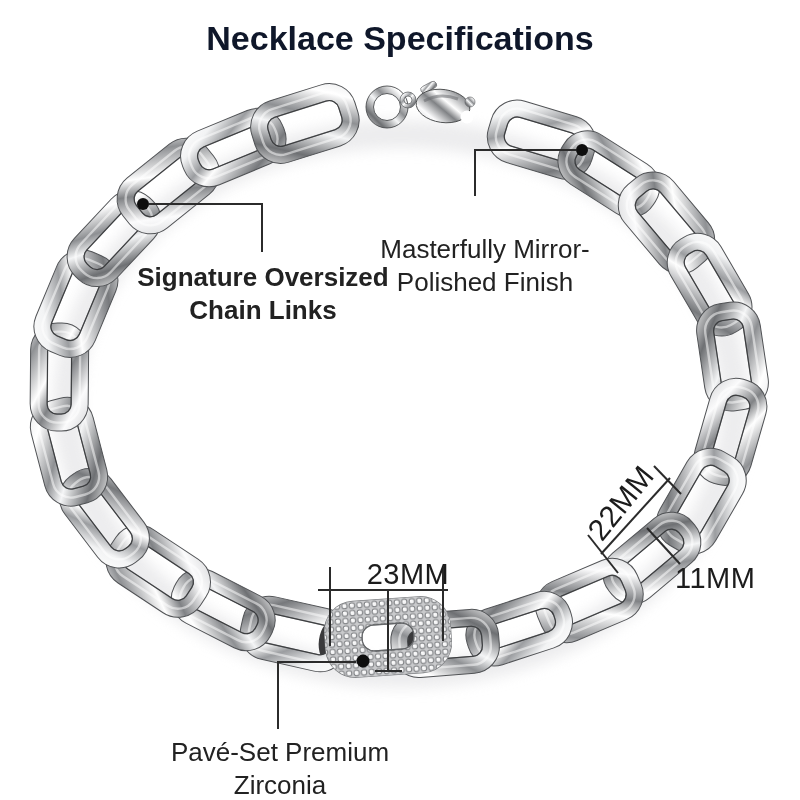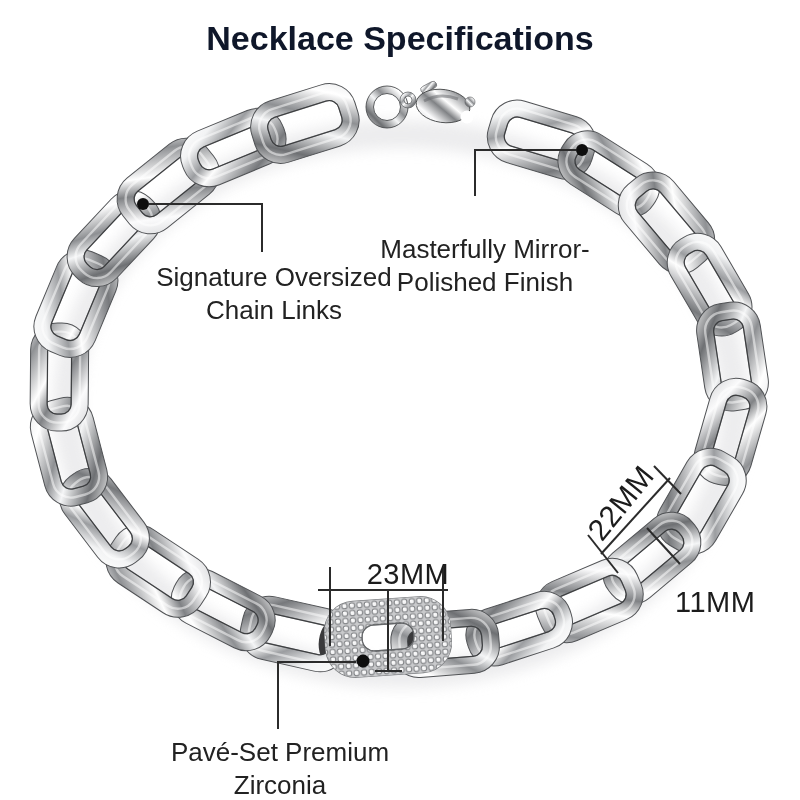--- a/index.html
+++ b/index.html
@@ -3,27 +3,27 @@
 <meta charset="utf-8">
 <style>
   html,body{margin:0;padding:0;background:#ffffff;}
   .stage{position:relative;width:800px;height:800px;background:#ffffff;overflow:hidden;
          font-family:"Liberation Sans","DejaVu Sans",sans-serif;color:#1f1f1f;}
   .stage svg{position:absolute;left:0;top:0;}
   .label{position:absolute;line-height:33px;font-size:26px;text-align:center;color:#222;}
   .label span{display:block;}
   #title{left:0;top:22px;width:800px;text-align:center;font-size:34px;font-weight:700;color:#0f172a;}
   #mirror-label{left:335px;top:202px;width:300px;margin-top:31px;}
-  #signature-label{left:124px;top:261px;width:300px;}
+  #signature-label{left:113px;top:261px;width:300px;font-weight:bold;}
   #length-label{left:238px;top:368px;width:300px;}
   #pave-label{left:130px;top:736px;width:300px;}
   .dim{position:absolute;font-size:29px;color:#1c1c1c;letter-spacing:.5px;}
   #dim-23{left:329px;top:558px;width:120px;text-align:center;margin-left:19px;}
   #dim-12{left:328px;top:676px;width:120px;text-align:center;}
-  #dim-11{left:675px;top:586px;}
+  #dim-11{left:675px;top:562px;}
   #dim-22{left:560px;top:486px;width:122px;text-align:center;font-size:30px;
           transform:rotate(-51deg);transform-origin:50% 50%;}
 </style>
 </head>
 <body>
 
 <div class="stage">
 
   <svg width="800" height="800" viewBox="0 0 800 800">
     <defs>

